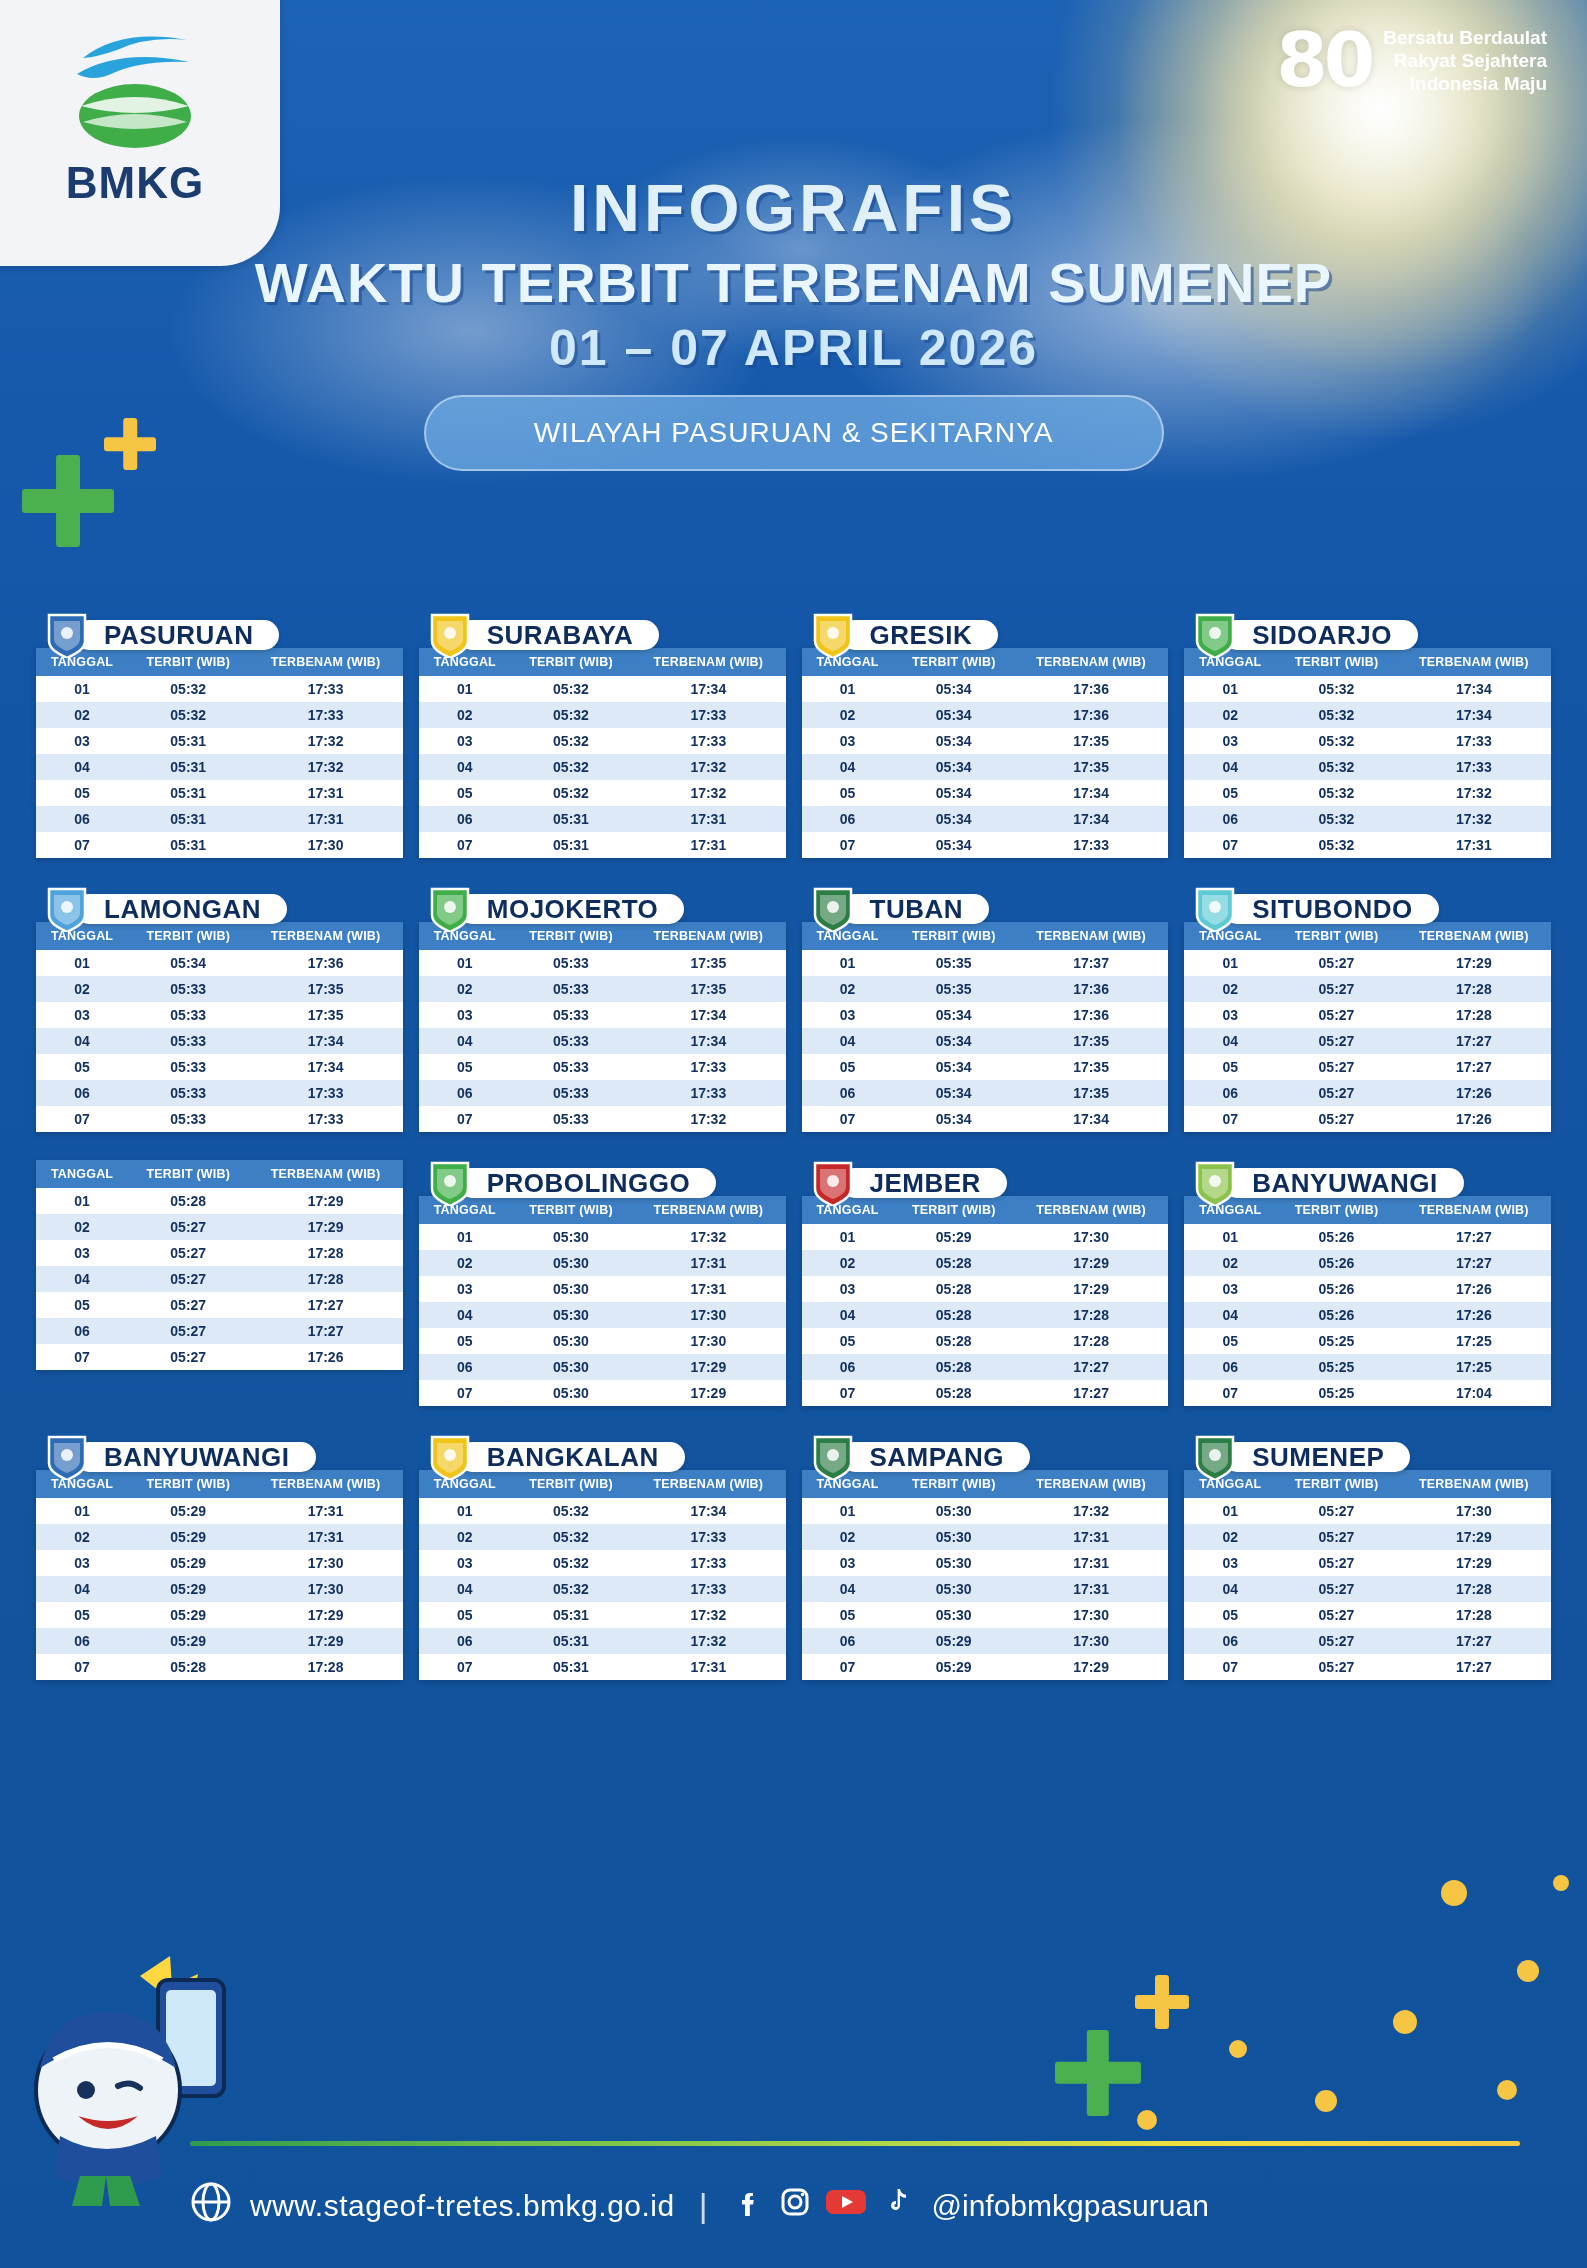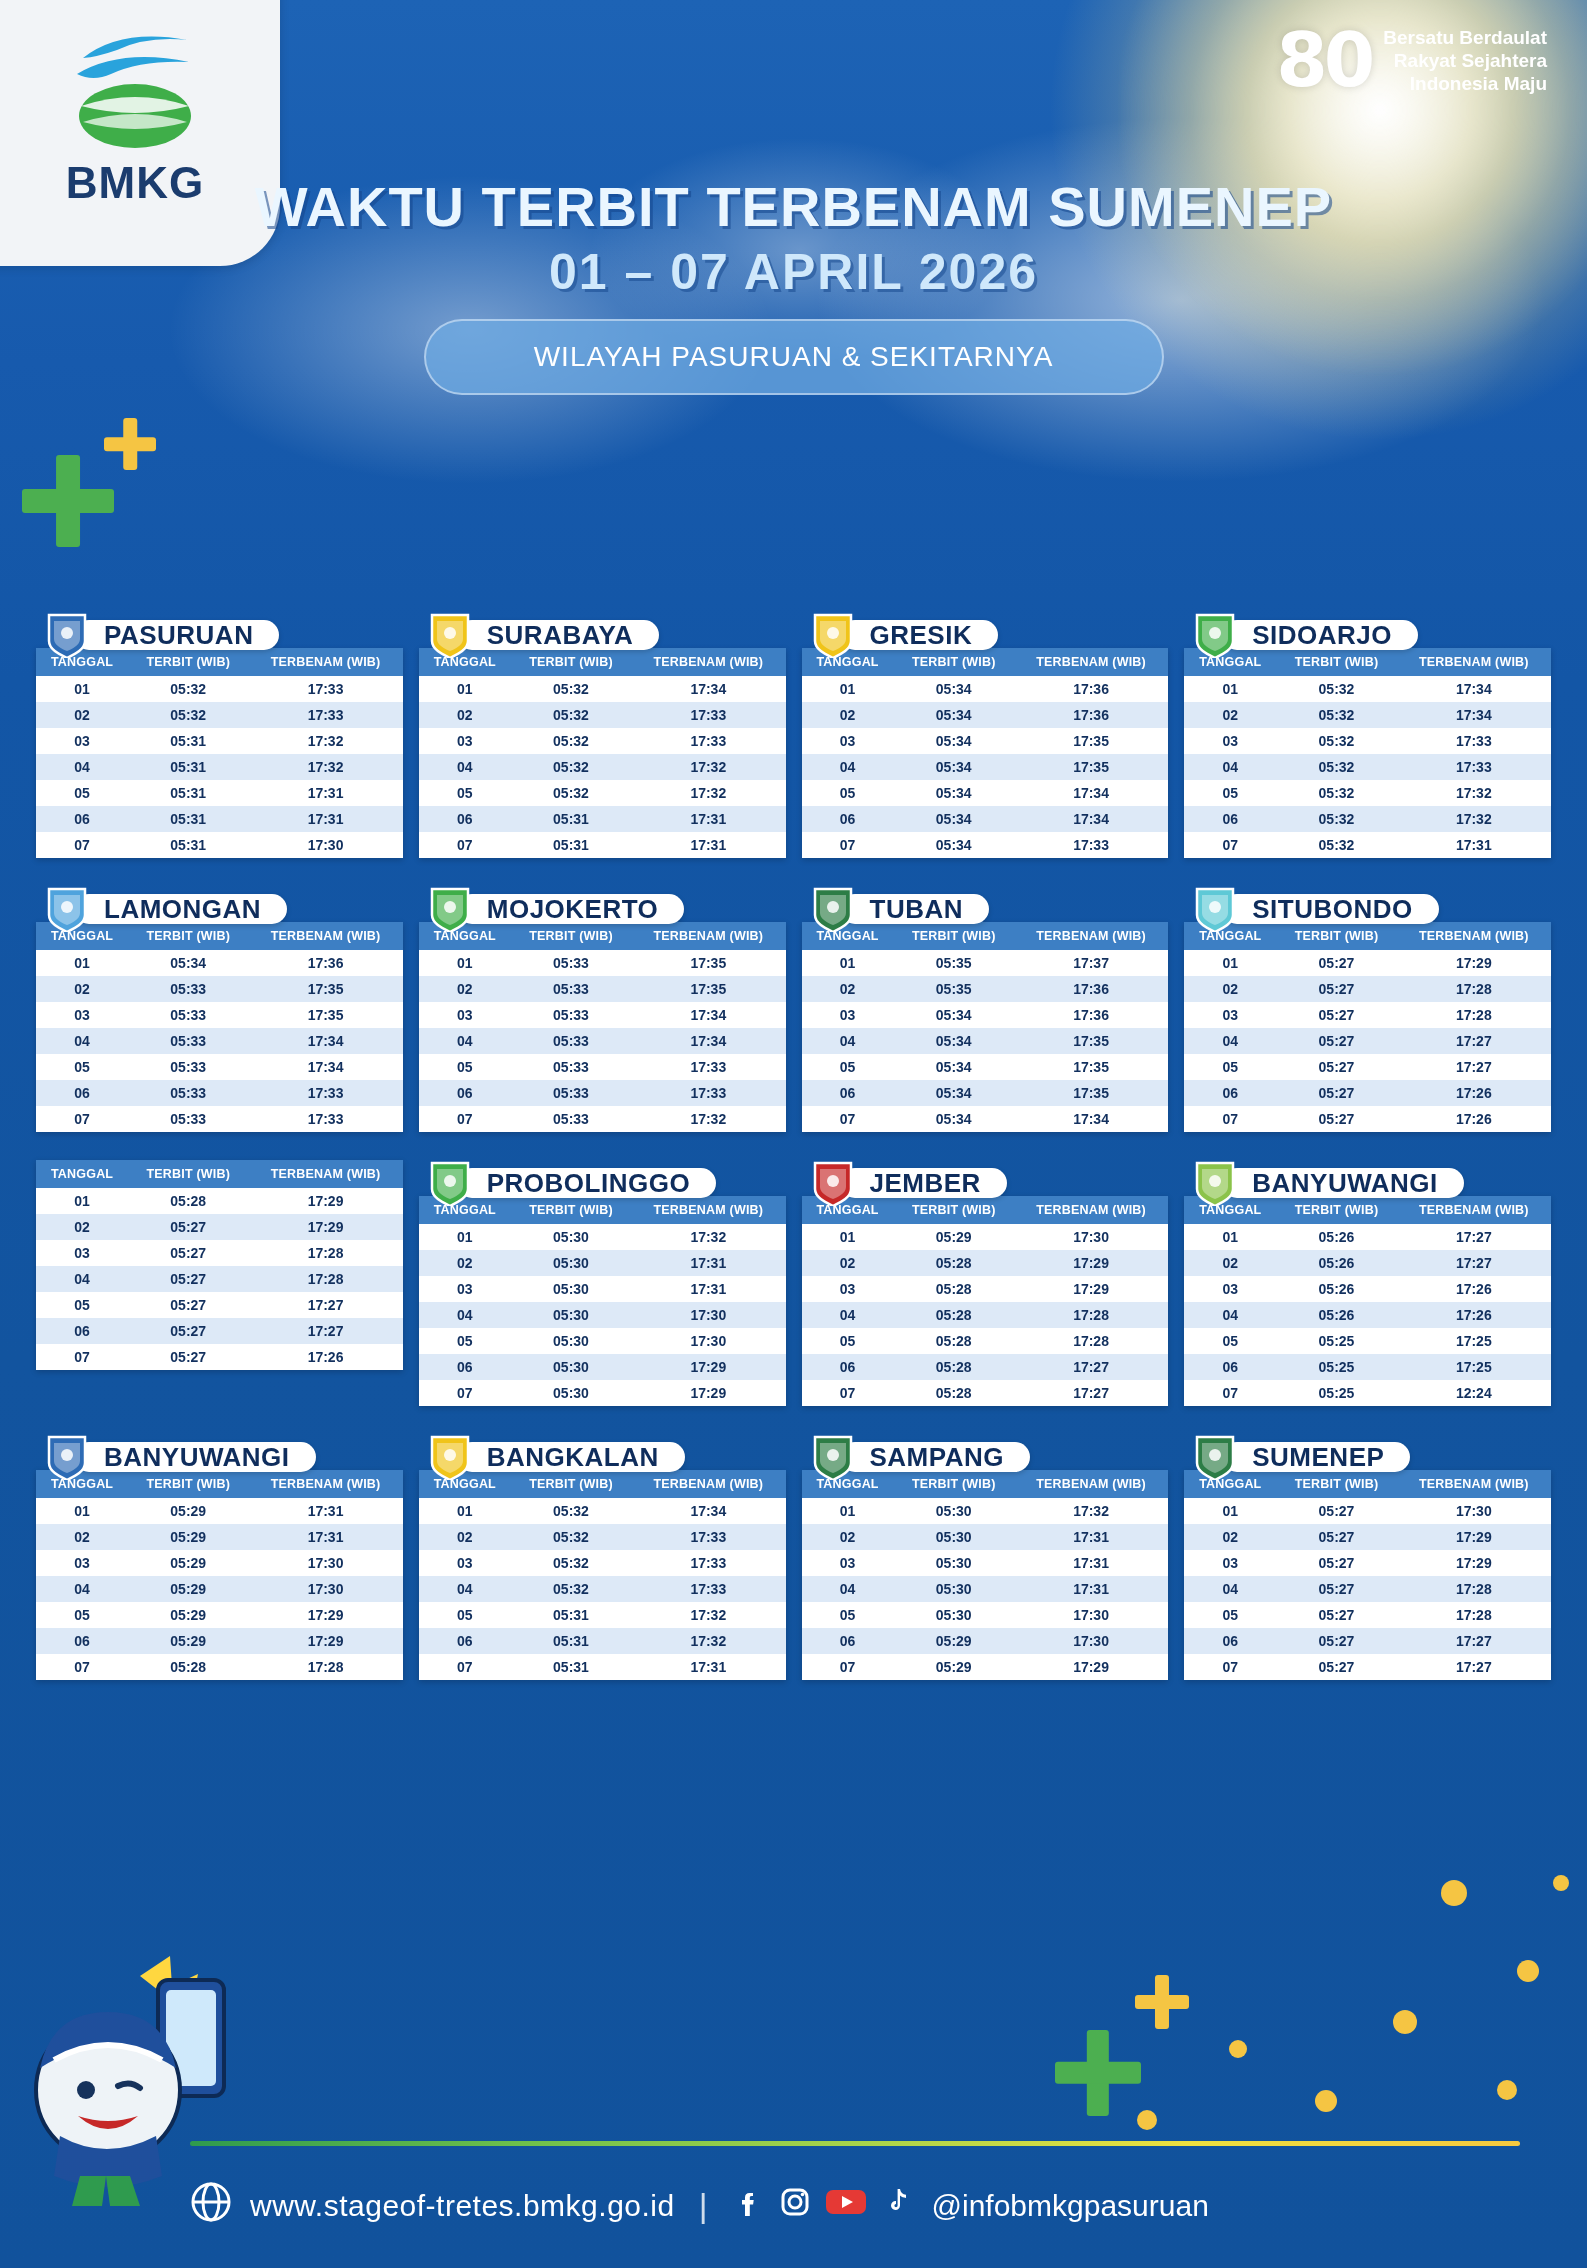--- a/index.html
+++ b/index.html
@@ -151,20 +151,21 @@
 <div class="logo80">
   <div class="num">80</div>
   <div class="tagline">
     <div>Bersatu Berdaulat</div>
     <div>Rakyat Sejahtera</div>
     <div>Indonesia Maju</div>
   </div>
 </div>
 
 <div class="title-wrap">
+  <div class="t1">INFOGRAFIS</div>
   <div class="t2">WAKTU TERBIT TERBENAM SUMENEP</div>
   <div class="t3">01 – 07 APRIL  2026</div>
   <div class="pill">WILAYAH PASURUAN &amp; SEKITARNYA</div>
 </div>
 
 <div class="grid" id="grid">
     <div class="card">
     <div class="card-head">
       <div class="crest">
         <svg viewBox="0 0 42 46" width="42" height="46">
@@ -850,21 +851,21 @@
           <td>17:25</td>
         </tr>
         <tr>
           <td>06</td>
           <td>05:25</td>
           <td>17:25</td>
         </tr>
         <tr>
           <td>07</td>
           <td>05:25</td>
-          <td>12:24</td>
+          <td>17:04</td>
         </tr>
       </tbody>
     </table>
     </div>
     <div class="card">
     <div class="card-head">
       <div class="crest">
         <svg viewBox="0 0 42 46" width="42" height="46">
           <path d="M3 3h36v26c0 9-12 14-18 17C15 43 3 38 3 29z" fill="#2d6bb5" stroke="#ffffff" stroke-width="2.5"></path>
           <path d="M8 9h26v18c0 6-8 10-13 12-5-2-13-6-13-12z" fill="rgba(255,255,255,0.35)"></path>

